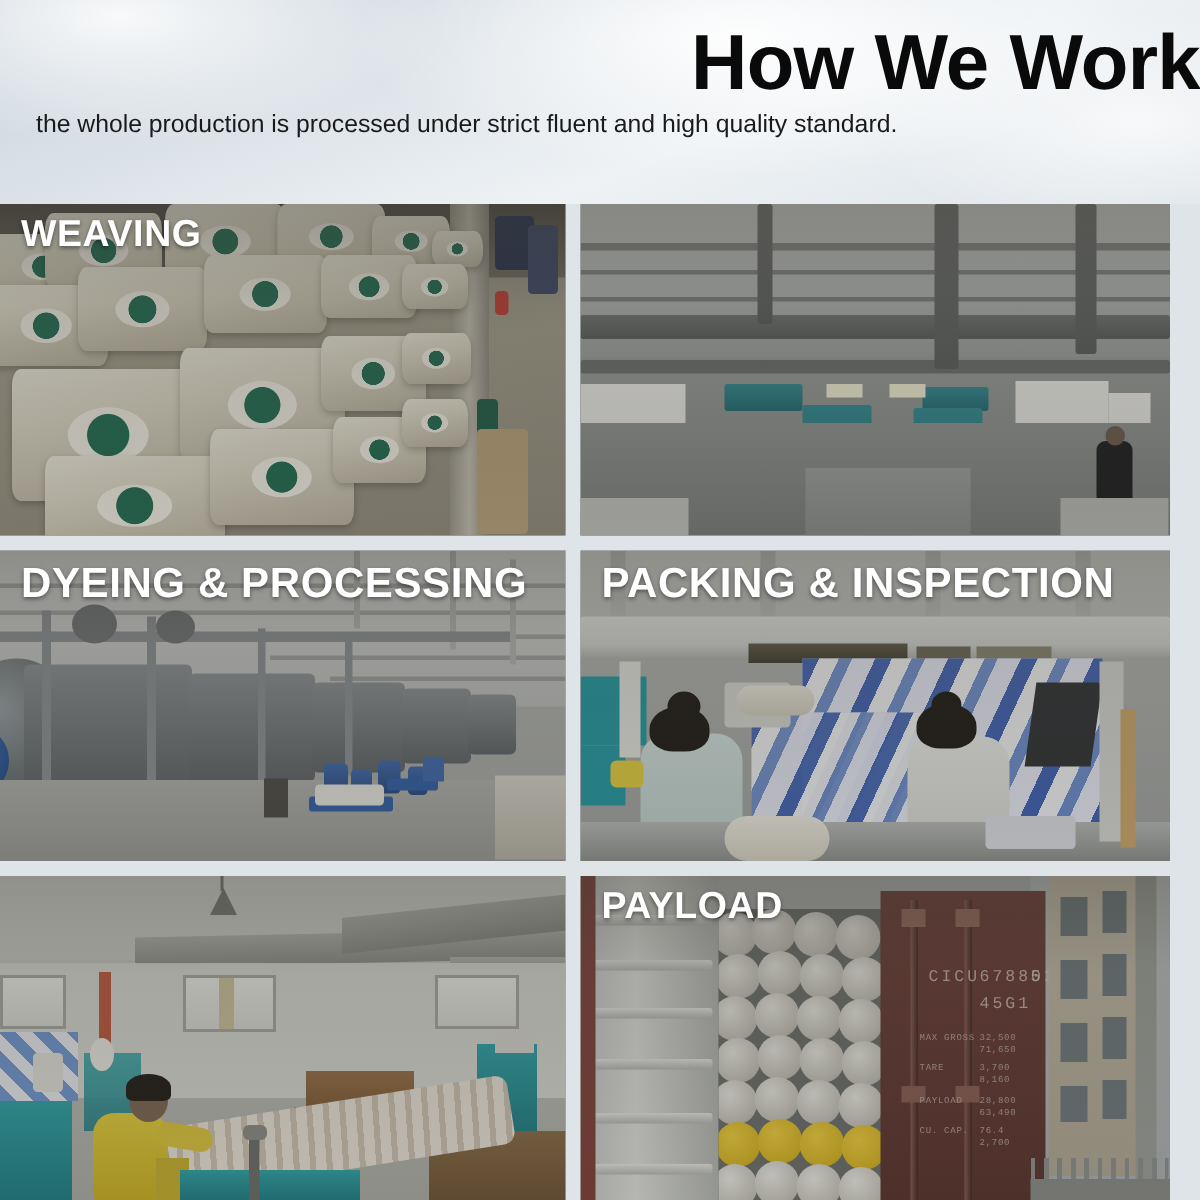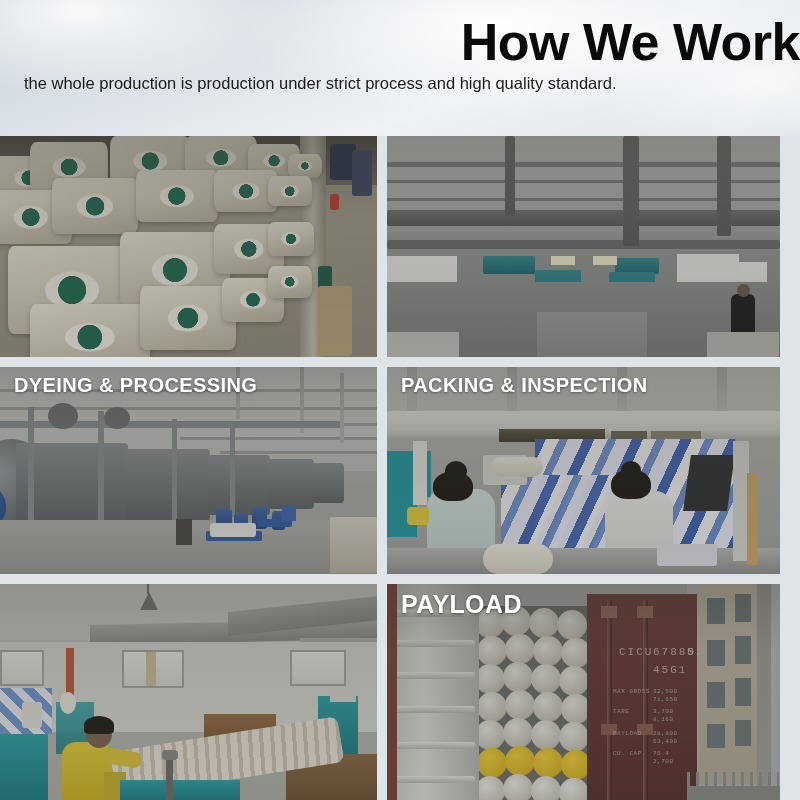--- a/index.html
+++ b/index.html
@@ -59,21 +59,21 @@
     position:absolute; inset:0;
     background:linear-gradient(180deg, rgba(60,58,50,.50) 0%, rgba(60,58,50,.34) 30%, rgba(50,48,42,.26) 100%);
   }
   .caption {
     position:absolute; left:14px; top:7px;
     color:#fff; font-size:25px; font-weight:bold;
     letter-spacing:.4px; line-height:1.1;
     text-shadow:0 1px 3px rgba(0,0,0,.45);
     white-space:nowrap;
   }
-  .cap-sm { font-size:20px; }
+  .cap-sm { font-size:28px; }
 
   
   .p1 { background:linear-gradient(175deg,#8d8a7c 0%, #a39e8d 45%, #8f8b7c 100%); }
   .p1 .wallTop { position:absolute; left:0; top:0; width:100%; height:22%;
      background:linear-gradient(180deg,#4d4b45,#6f6c62); }
   .p1 .post { position:absolute; width:26px; top:0; bottom:0; background:linear-gradient(90deg,#9b978c,#c3bfb2,#8e8a80); }
   .p1 .cone {
     position:absolute; border-radius:6px/10px;
     background:linear-gradient(170deg,#efece0 0%, #ddd8c6 40%, #b9b3a0 100%);
     box-shadow:0 2px 5px rgba(0,0,0,.25);
@@ -176,21 +176,21 @@
      background:repeating-linear-gradient(90deg,#8d9290 0 3px,transparent 3px 9px); }
 </style>
 </head>
 <body>
 
 <div id="page">
 
   <div class="header">
     <div class="header-title">How We Work</div>
     <div class="header-sub">
-      <span class="l2">the whole production is production under strict process and high quality standard.</span>
+      <span class="l2">the whole production is processed under strict fluent and high quality standard.</span>
     </div>
   </div>
 
   <div class="grid">
 
     <div class="panel cell-r1c1">
       <div class="photo p1">
         <div class="wallTop"></div>
         <div class="post" style="left:300px;"></div>
         <div class="rag" style="left:330px;top:8px;width:26px;height:36px;background:#25304f;"></div>
@@ -216,20 +216,21 @@
         <div class="cone" style="left:120px;top:96px;width:110px;height:76px;"></div>
         <div class="cone" style="left:214px;top:88px;width:70px;height:50px;"></div>
         <div class="cone" style="left:268px;top:86px;width:46px;height:34px;"></div>
 
         <div class="cone" style="left:30px;top:168px;width:120px;height:66px;"></div>
         <div class="cone" style="left:140px;top:150px;width:96px;height:64px;"></div>
         <div class="cone" style="left:222px;top:142px;width:62px;height:44px;"></div>
         <div class="cone" style="left:268px;top:130px;width:44px;height:32px;"></div>
       </div>
       <div class="scrim"></div>
+      <div class="caption">WEAVING</div>
     </div>
 
     <div class="panel cell-r1c2">
       <div class="photo p2">
         <div class="roof"></div>
         <div class="beam" style="left:0;right:0;top:26px;"></div>
         <div class="beam" style="left:0;right:0;top:44px;height:3px;"></div>
         <div class="beam" style="left:0;right:0;top:62px;height:3px;"></div>
         <div class="duct" style="left:0;right:0;top:74px;height:16px;"></div>
         <div class="duct" style="left:0;right:0;top:104px;height:9px;background:#6a6e6e;"></div>

